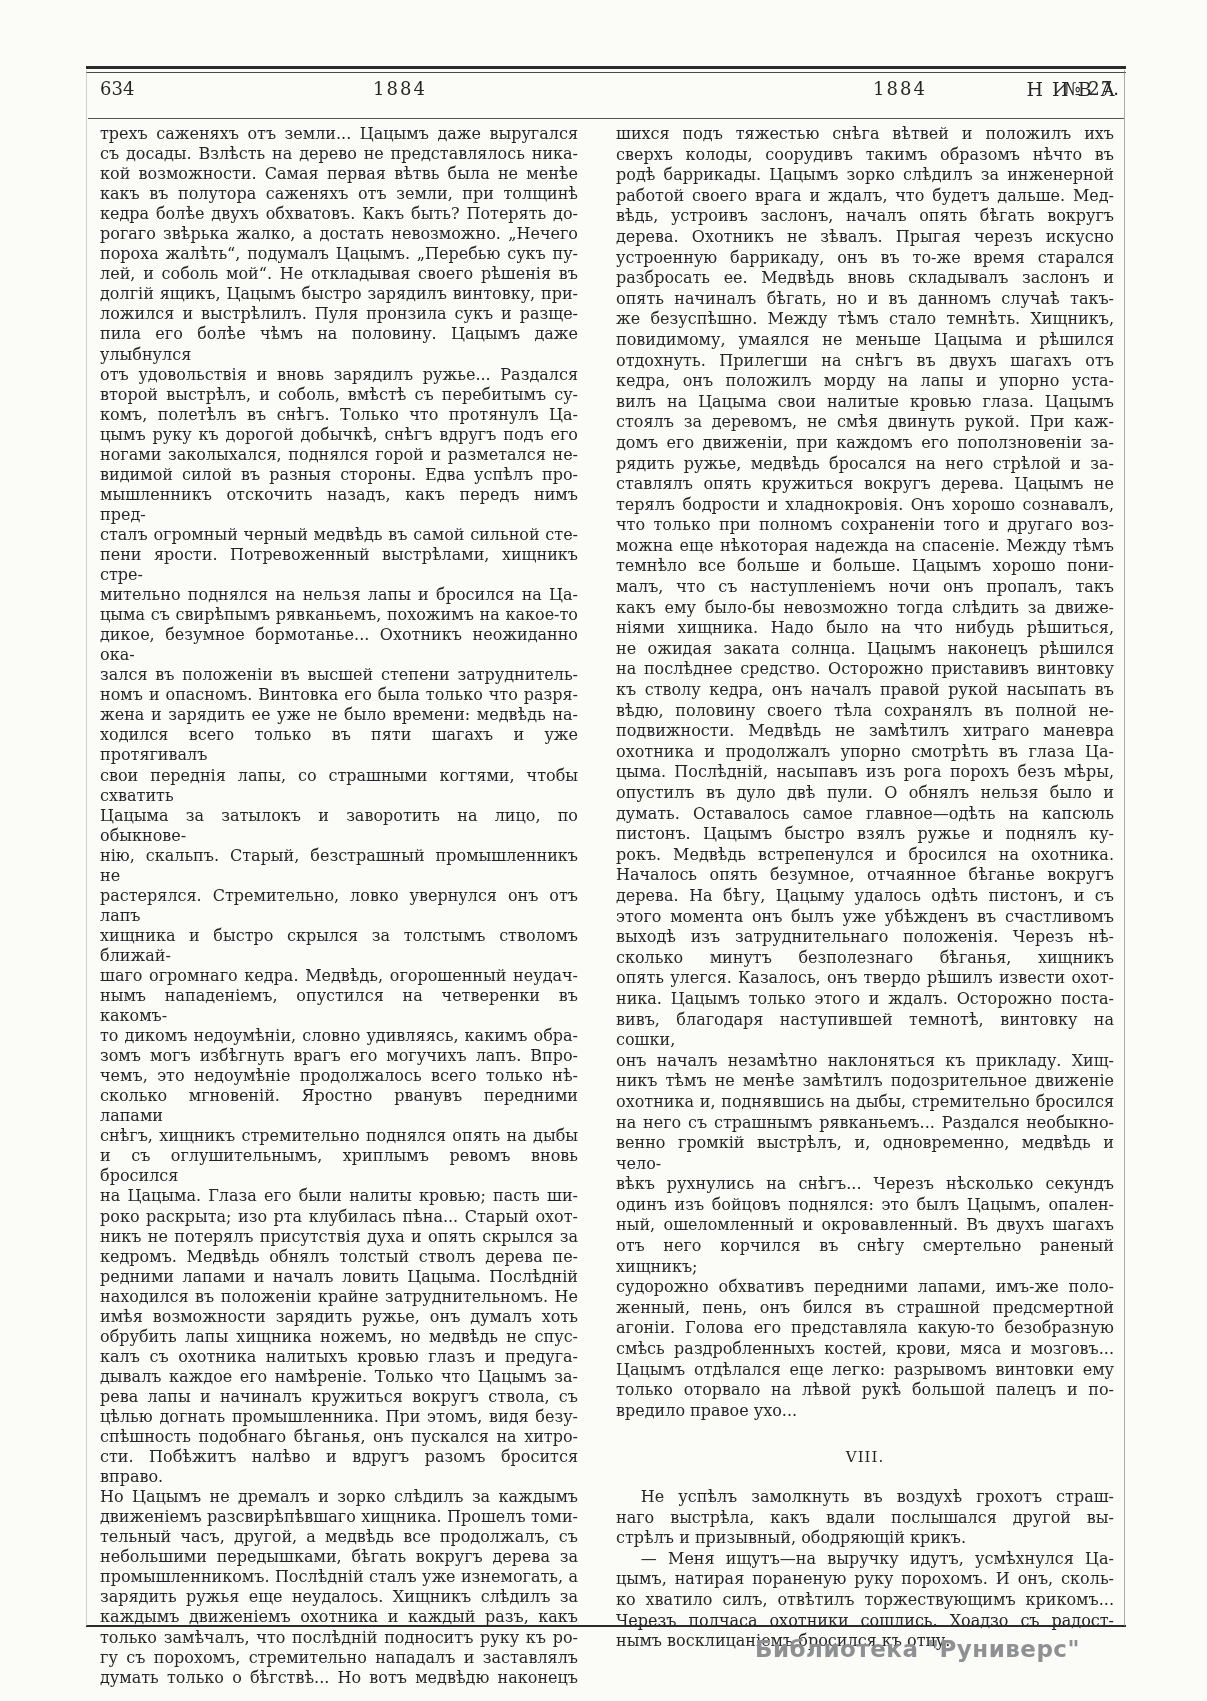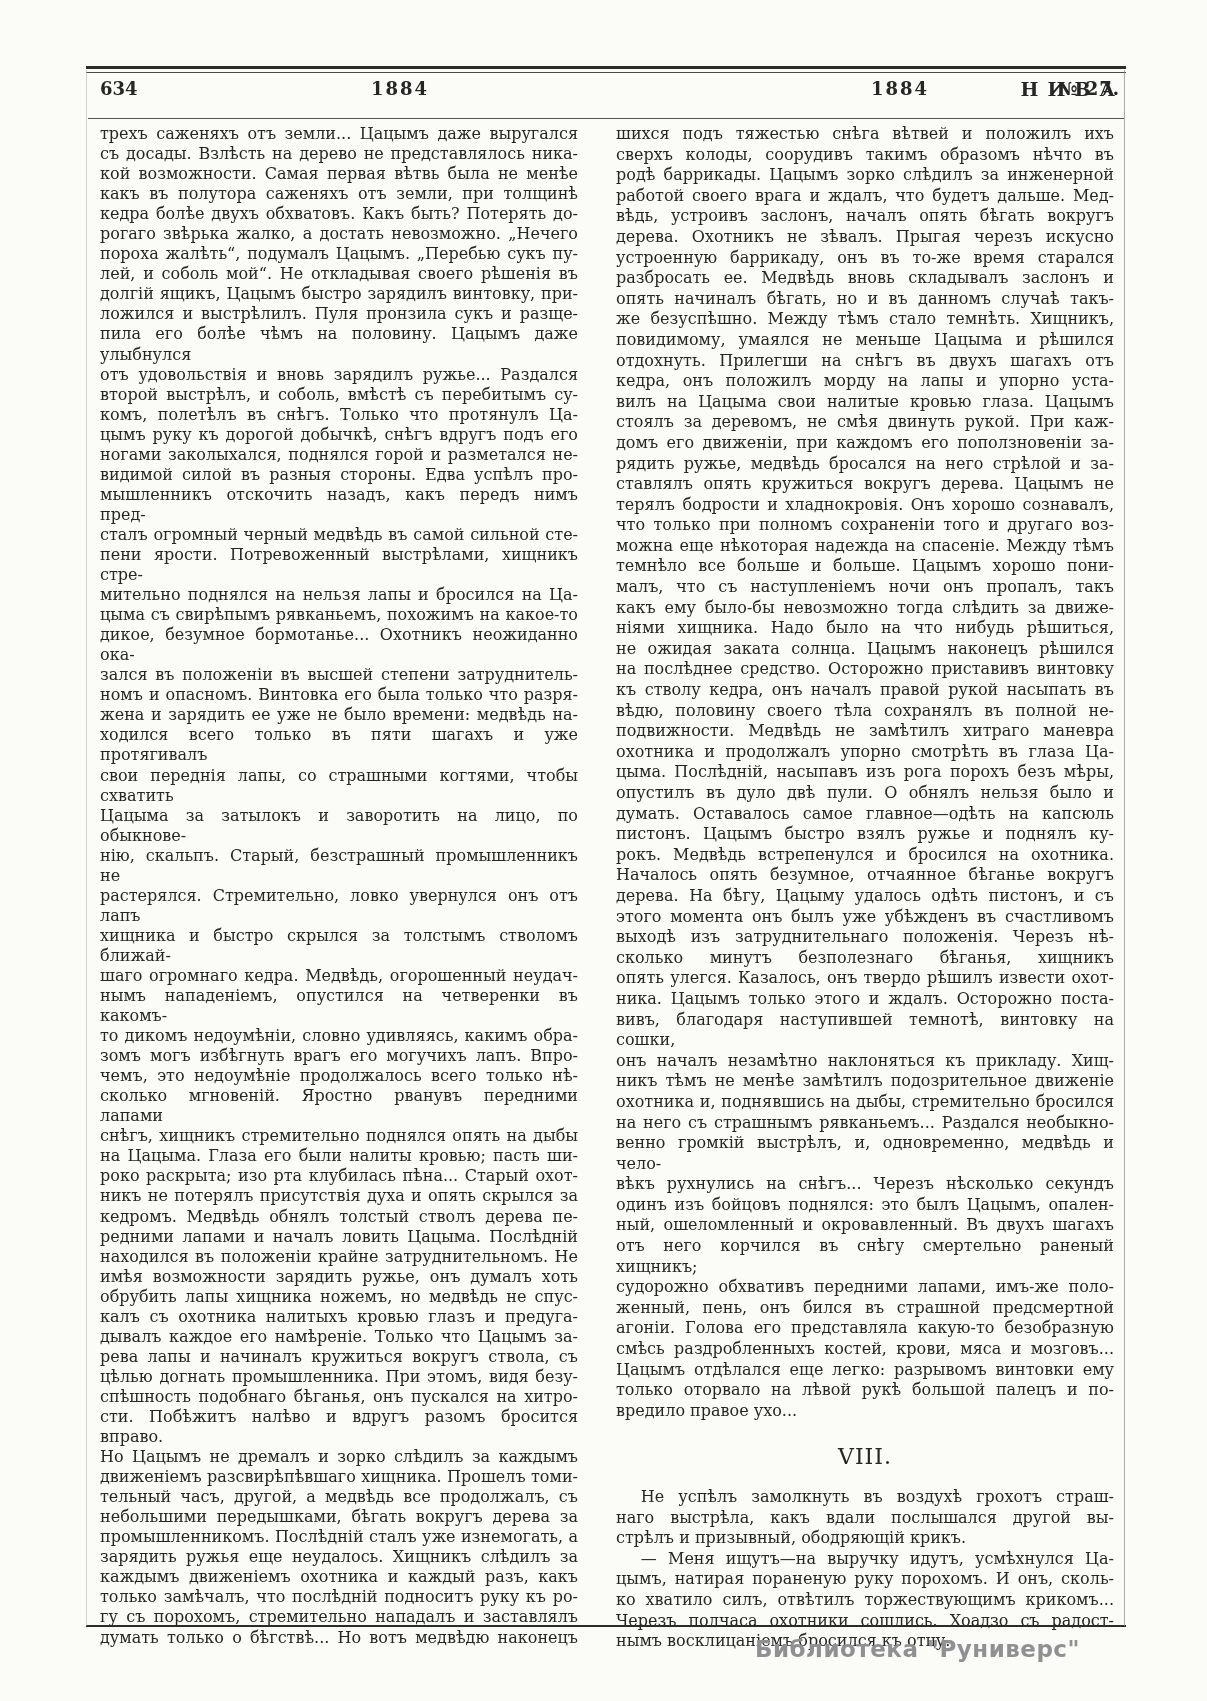--- a/index.html
+++ b/index.html
@@ -16,38 +16,38 @@
   
   .rule-top-thick{position:absolute;left:86px;top:66px;width:1040px;height:3px;background:var(--rule);}
   .rule-top-thin{position:absolute;left:86px;top:72px;width:1040px;height:1px;background:#4a4a4a;}
   .rule-under-header{position:absolute;left:88px;top:118px;width:1036px;height:1px;background:#555;}
   .rule-bottom{position:absolute;left:86px;top:1625px;width:1040px;height:2px;background:var(--rule);}
   .rule-left{position:absolute;left:86px;top:70px;width:1px;height:1556px;background:var(--rule-light);opacity:.55;}
   .rule-right{position:absolute;left:1124px;top:70px;width:1px;height:1556px;background:#8a8a8a;opacity:.7;}
 
   
   .header{position:absolute;left:88px;top:78px;width:1036px;height:26px;font-size:18px;}
-  .header span{position:absolute;white-space:nowrap;font-weight:bold;}
+  .header span{position:absolute;white-space:nowrap;}
   .h-page{left:12px;}
   .h-year-l{left:252px;width:120px;text-align:center;letter-spacing:2px;}
   .h-mast{left:0;width:1036px;text-align:right;letter-spacing:9px;font-size:19px;}
   .h-year-r{left:752px;width:120px;text-align:center;letter-spacing:2px;}
   .h-issue{right:4px;letter-spacing:1px;}
 
   
   .columns{position:absolute;left:100px;top:124px;width:1014px;display:flex;gap:38px;}
   .col{font-size:16px;}
   .col-left{width:478px;line-height:20.05px;}
   .col-right{width:498px;line-height:20.6px;}
   .tline{text-align:justify;text-align-last:justify;white-space:normal;}
   .tline.flush{text-align-last:left;}
   .tline.indent{text-indent:1.55em;}
   .tline.heading{
     text-align:center;text-align-last:center;
-    margin-top:26px;margin-bottom:19px;letter-spacing:1px;font-size:22px;
+    margin-top:26px;margin-bottom:19px;letter-spacing:1px;font-size:15px;
   }
 
   
   .watermark{
     position:absolute;left:0;top:1636px;width:1080px;text-align:right;
     font-family:"DejaVu Sans","Liberation Sans",sans-serif;
     font-weight:600;font-size:23px;color:var(--watermark);letter-spacing:.5px;
   }
 </style>
 </head>
@@ -102,20 +102,21 @@
         <div class="tline">нію, скальпъ. Старый, безстрашный промышленникъ не</div>
         <div class="tline">растерялся. Стремительно, ловко увернулся онъ отъ лапъ</div>
         <div class="tline">хищника и быстро скрылся за толстымъ стволомъ ближай-</div>
         <div class="tline">шаго огромнаго кедра. Медвѣдь, огорошенный неудач-</div>
         <div class="tline">нымъ нападеніемъ, опустился на четверенки въ какомъ-</div>
         <div class="tline">то дикомъ недоумѣніи, словно удивляясь, какимъ обра-</div>
         <div class="tline">зомъ могъ избѣгнуть врагъ его могучихъ лапъ. Впро-</div>
         <div class="tline">чемъ, это недоумѣніе продолжалось всего только нѣ-</div>
         <div class="tline">сколько мгновеній. Яростно рванувъ передними лапами</div>
         <div class="tline">снѣгъ, хищникъ стремительно поднялся опять на дыбы</div>
+        <div class="tline">и съ оглушительнымъ, хриплымъ ревомъ вновь бросился</div>
         <div class="tline">на Цацыма. Глаза его были налиты кровью; пасть ши-</div>
         <div class="tline">роко раскрыта; изо рта клубилась пѣна... Старый охот-</div>
         <div class="tline">никъ не потерялъ присутствія духа и опять скрылся за</div>
         <div class="tline">кедромъ. Медвѣдь обнялъ толстый стволъ дерева пе-</div>
         <div class="tline">редними лапами и началъ ловить Цацыма. Послѣдній</div>
         <div class="tline">находился въ положеніи крайне затруднительномъ. Не</div>
         <div class="tline">имѣя возможности зарядить ружье, онъ думалъ хоть</div>
         <div class="tline">обрубить лапы хищника ножемъ, но медвѣдь не спус-</div>
         <div class="tline">калъ съ охотника налитыхъ кровью глазъ и предуга-</div>
         <div class="tline">дывалъ каждое его намѣреніе. Только что Цацымъ за-</div>

